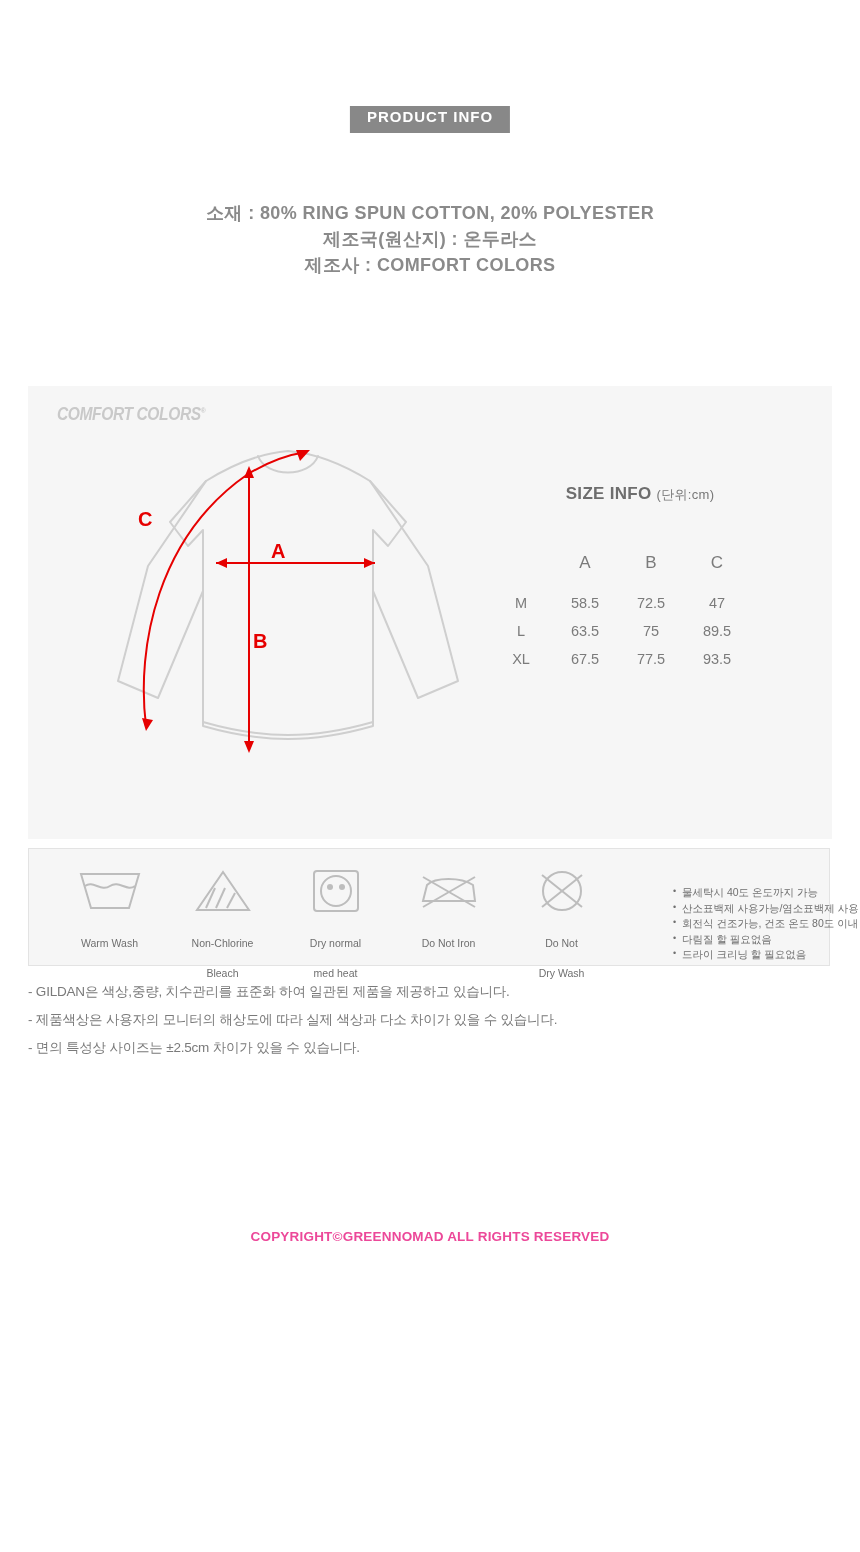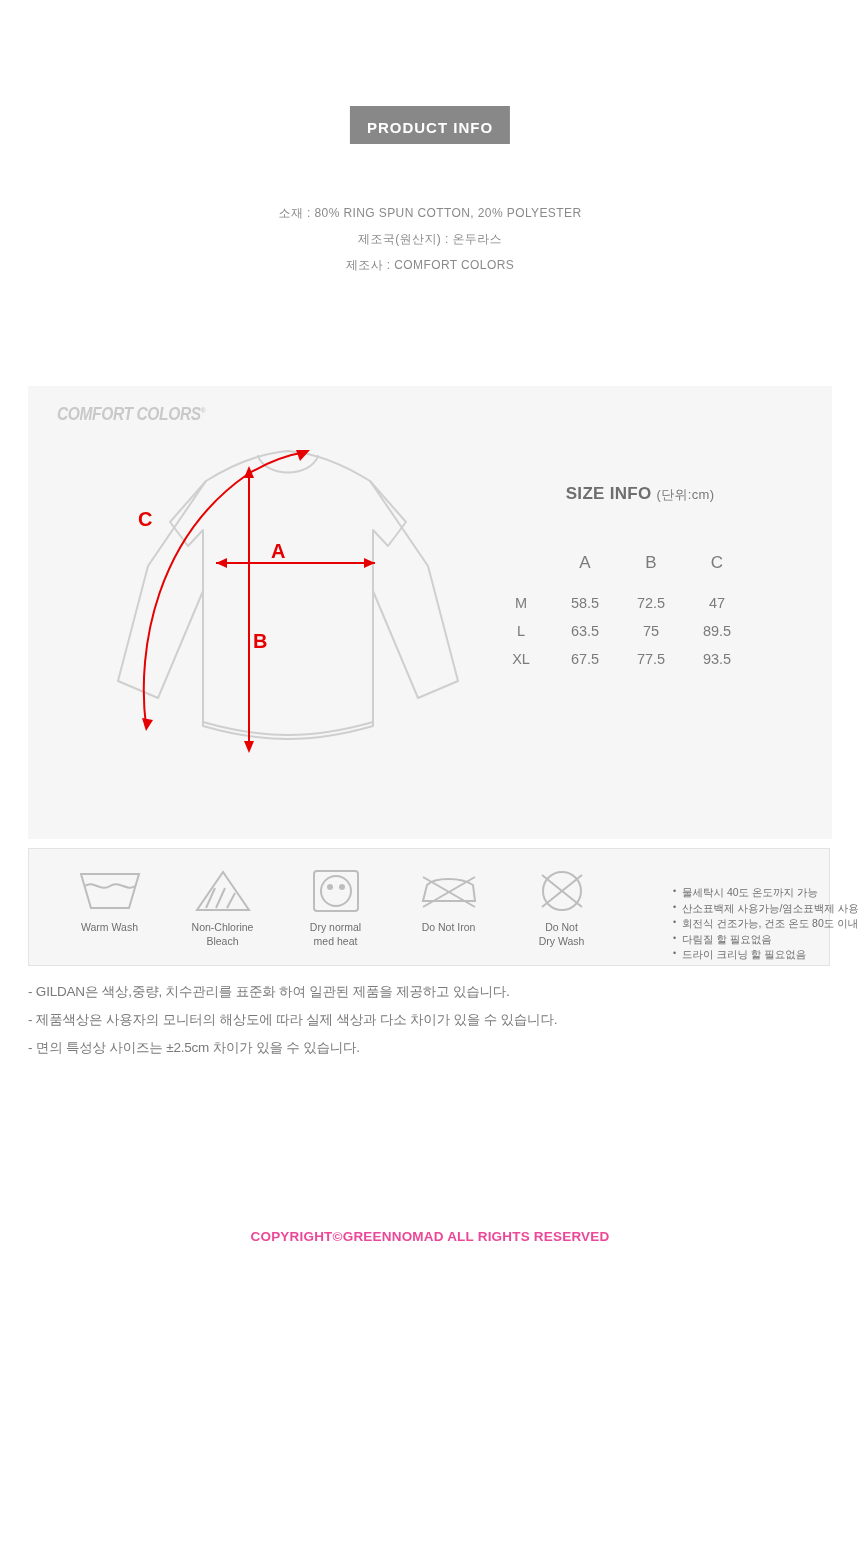--- a/index.html
+++ b/index.html
@@ -20,37 +20,38 @@
   .header-badge {
     position: absolute;
     top: 106px;
     left: 50%;
     transform: translateX(-50%);
     background: #888888;
     color: #ffffff;
     font-size: 15px;
     font-weight: bold;
     letter-spacing: 1px;
-    padding: 13px 17px 8px 17px;
+    padding: 2px 17px 8px 17px;
     white-space: nowrap;
   }
 
   
   .spec-block {
     position: absolute;
     top: 200px;
     left: 0;
     width: 860px;
     text-align: center;
   }
   .spec-line {
-    font-size: 12px;
+    font-size: 18px;
     color: #8a8a8a;
     letter-spacing: 0.4px;
     line-height: 26px;
+    font-weight: bold;
   }
 
   
   .size-panel {
     position: absolute;
     top: 386px;
     left: 28px;
     width: 804px;
     height: 453px;
     background: #f6f6f6;
@@ -147,21 +148,21 @@
   .care-item .glyph {
     height: 56px;
     display: flex;
     align-items: center;
     justify-content: center;
   }
   .care-item .care-label {
     font-size: 10.5px;
     color: #6f6f6f;
     line-height: 12px;
-    margin-top: 2px;
+    margin-top: 18px;
   }
   .care-notes {
     position: absolute;
     top: 20px;
     left: 604px;
     width: 230px;
   }
   .care-notes li {
     list-style: none;
     font-size: 10.5px;

